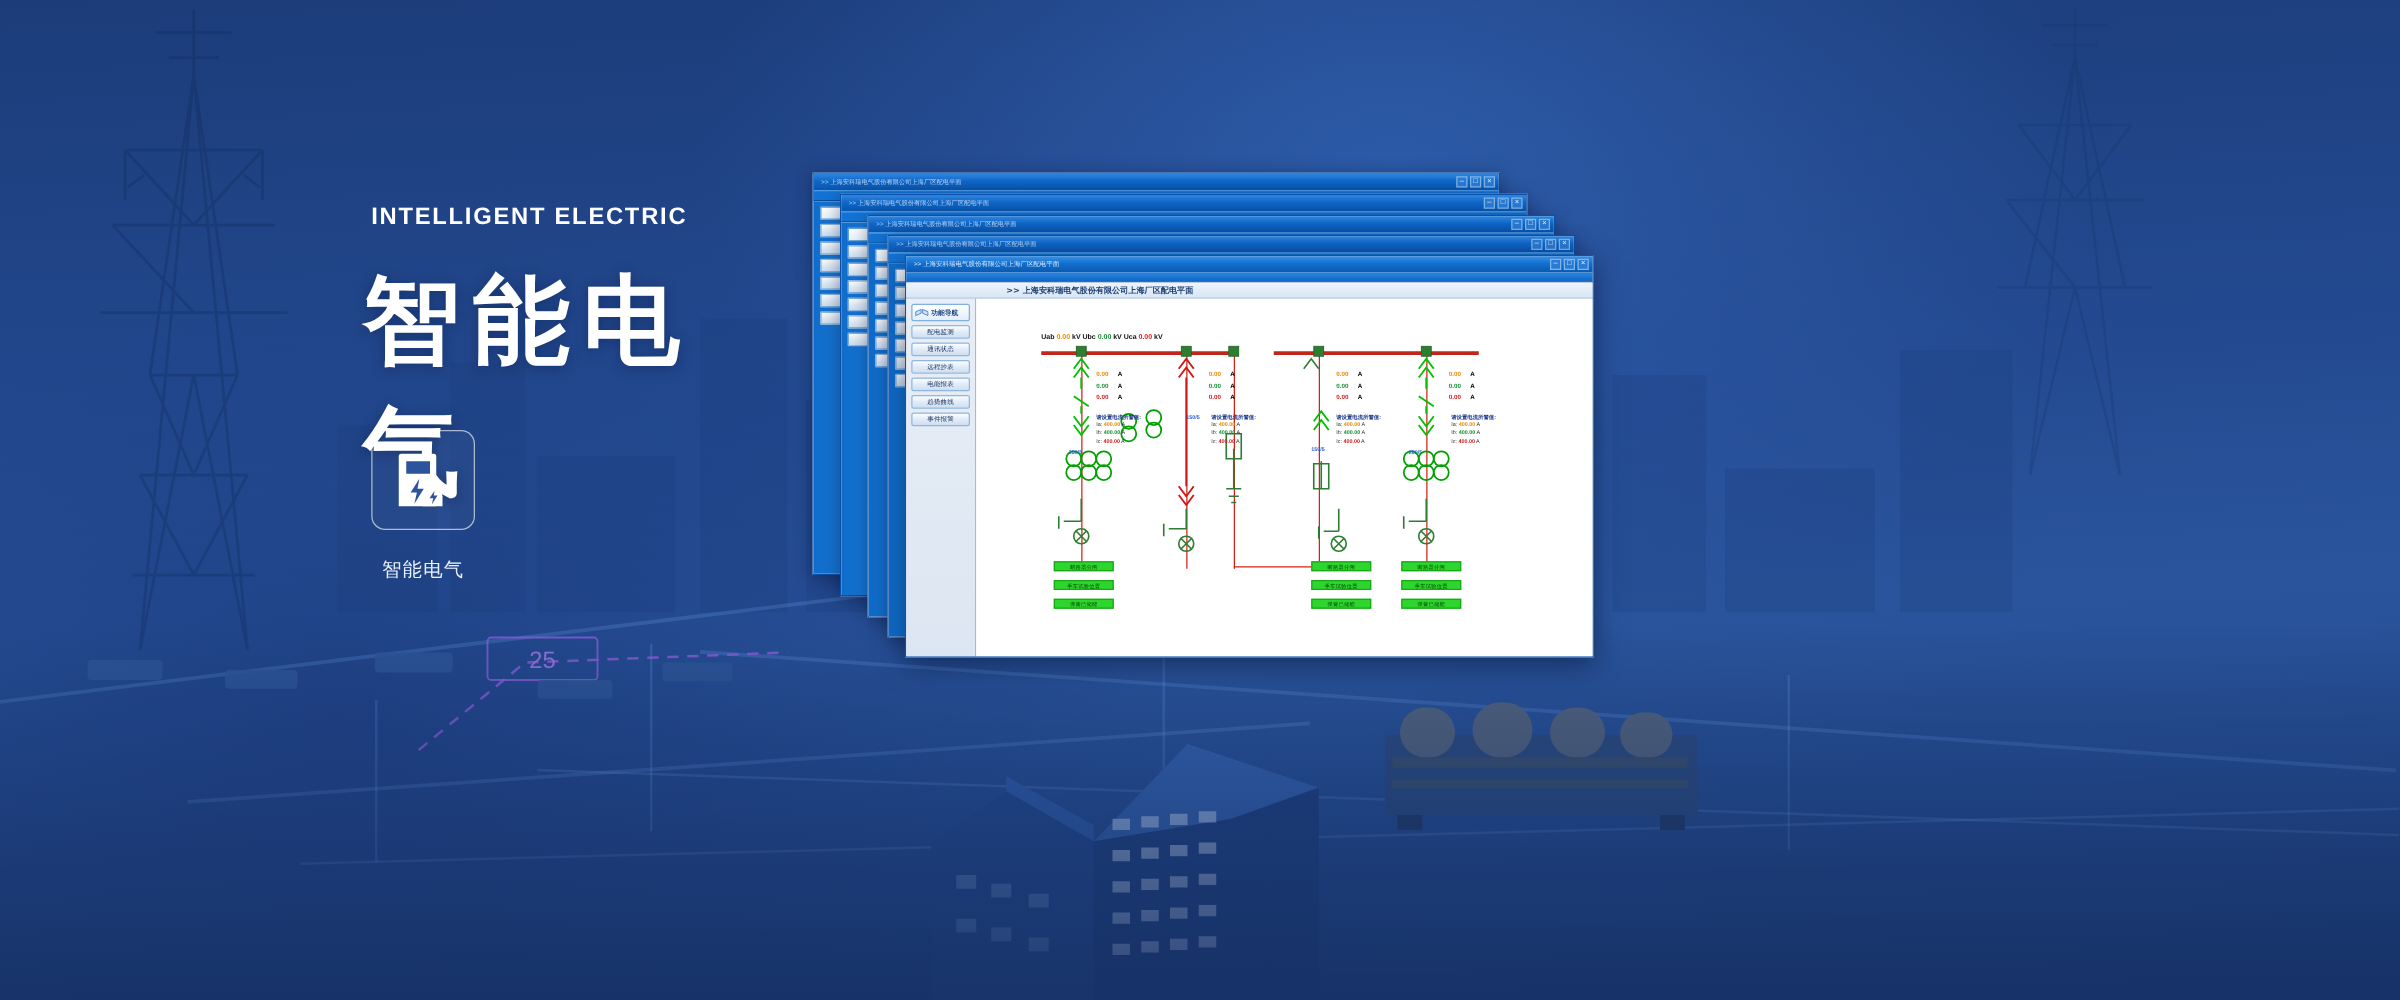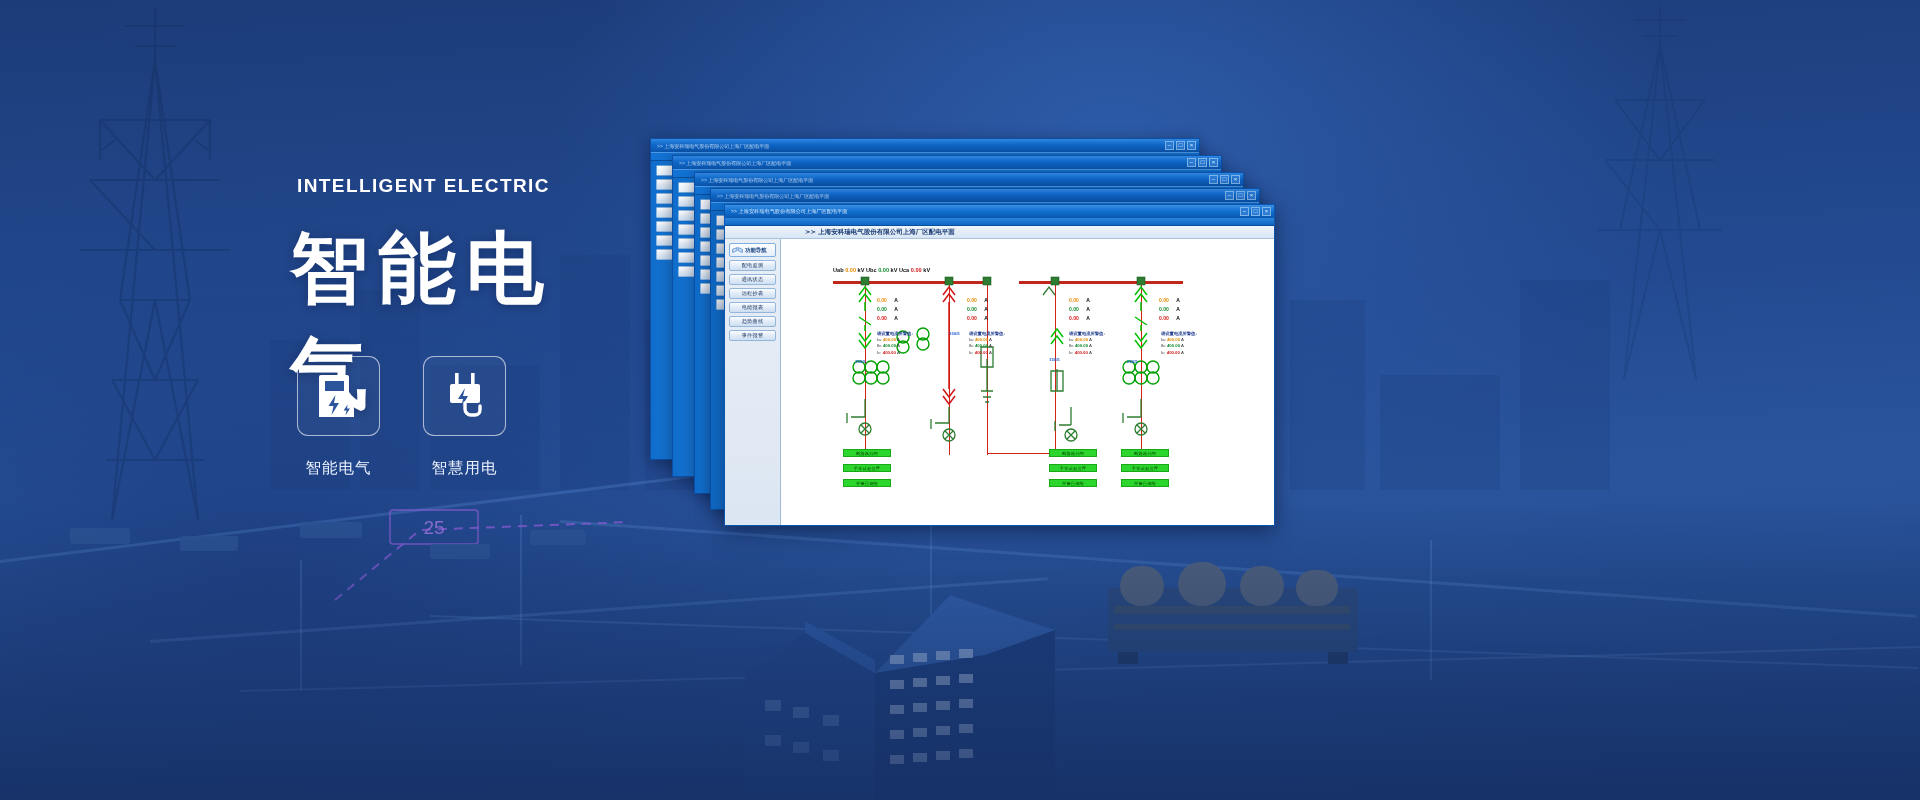--- a/index.html
+++ b/index.html
@@ -22,21 +22,21 @@
   }
   .bg-haze {
     position:absolute; left:0; right:0; bottom:0; height:300px;
     background:linear-gradient(to top, rgba(20,45,95,.75), rgba(20,45,95,0));
   }
   .bgline { position:absolute; background:rgba(120,175,250,.20); }
   .tower { position:absolute; opacity:.30; }
   .bld { position:absolute; opacity:.22; }
 
   
-  #left { position:absolute; left:0; top:0; width:640px; height:764px; z-index:4;margin-top:12px; }
+  #left { position:absolute; left:0; top:0; width:640px; height:764px; z-index:4; }
   .eyebrow {
     position:absolute; left:297px; top:163px;
     color:#fff; font-size:19px; font-weight:bold; letter-spacing:1.4px;
   }
   .headline {
     position:absolute; left:290px; top:205px;
     color:#fff; font-size:78px; font-weight:bold; letter-spacing:10px;
     font-family:"DejaVu Sans","Liberation Sans",sans-serif;
     text-shadow:0 2px 10px rgba(0,20,60,.35);
   }
@@ -315,32 +315,20 @@
           <path d="M6 4 h26 a2 2 0 0 1 2 2 v40 h-30 v-40 a2 2 0 0 1 2 -2 z" fill="#ffffff"></path>
           <rect x="10" y="10" width="19" height="10" fill="#2b549c"></rect>
           <path d="M20.5 24 L13.5 35 h5 l-2 9 L24 32 h-5 z" fill="#2b549c"></path>
           <path d="M31 30 a8 8 0 0 1 8 8 v8 h-16 v-8 a8 8 0 0 1 8 -8 z" fill="#ffffff"></path>
           <path d="M32.6 33.6 L28.6 39.6 h3 l-1.2 5 L35 37.4 h-3 z" fill="#2b549c"></path>
         </svg>
       </div>
       <div class="feat-label">智能电气</div>
     </div>
 
-    <div class="feat">
-      <div class="feat-box">
-        <svg width="48" height="50" viewBox="0 0 48 50">
-          <rect x="14" y="2" width="3.6" height="12" fill="#ffffff"></rect>
-          <rect x="30" y="2" width="3.6" height="12" fill="#ffffff"></rect>
-          <rect x="9" y="13" width="30" height="19" rx="2" fill="#ffffff"></rect>
-          <path d="M24 17 L17 28 h5 l-2 9 L27 25 h-5 z" fill="#2b549c"></path>
-          <path d="M24 32 v6 a6 6 0 0 0 6 6 h4 a5 5 0 0 0 5 -5 v-4" stroke="#ffffff" stroke-width="3.4" fill="none" stroke-linecap="round"></path>
-        </svg>
-      </div>
-      <div class="feat-label">智慧用电</div>
-    </div>
 
   </div>
 </div>
 
 <div id="stack">
 
   <div class="win" style="left:650px; top:138px; width:550px; height:322px; z-index:10;">
     <div class="win-tb">
       <div class="tb-title">&gt;&gt; 上海安科瑞电气股份有限公司上海厂区配电平面</div>
       <div class="tb-btns">

